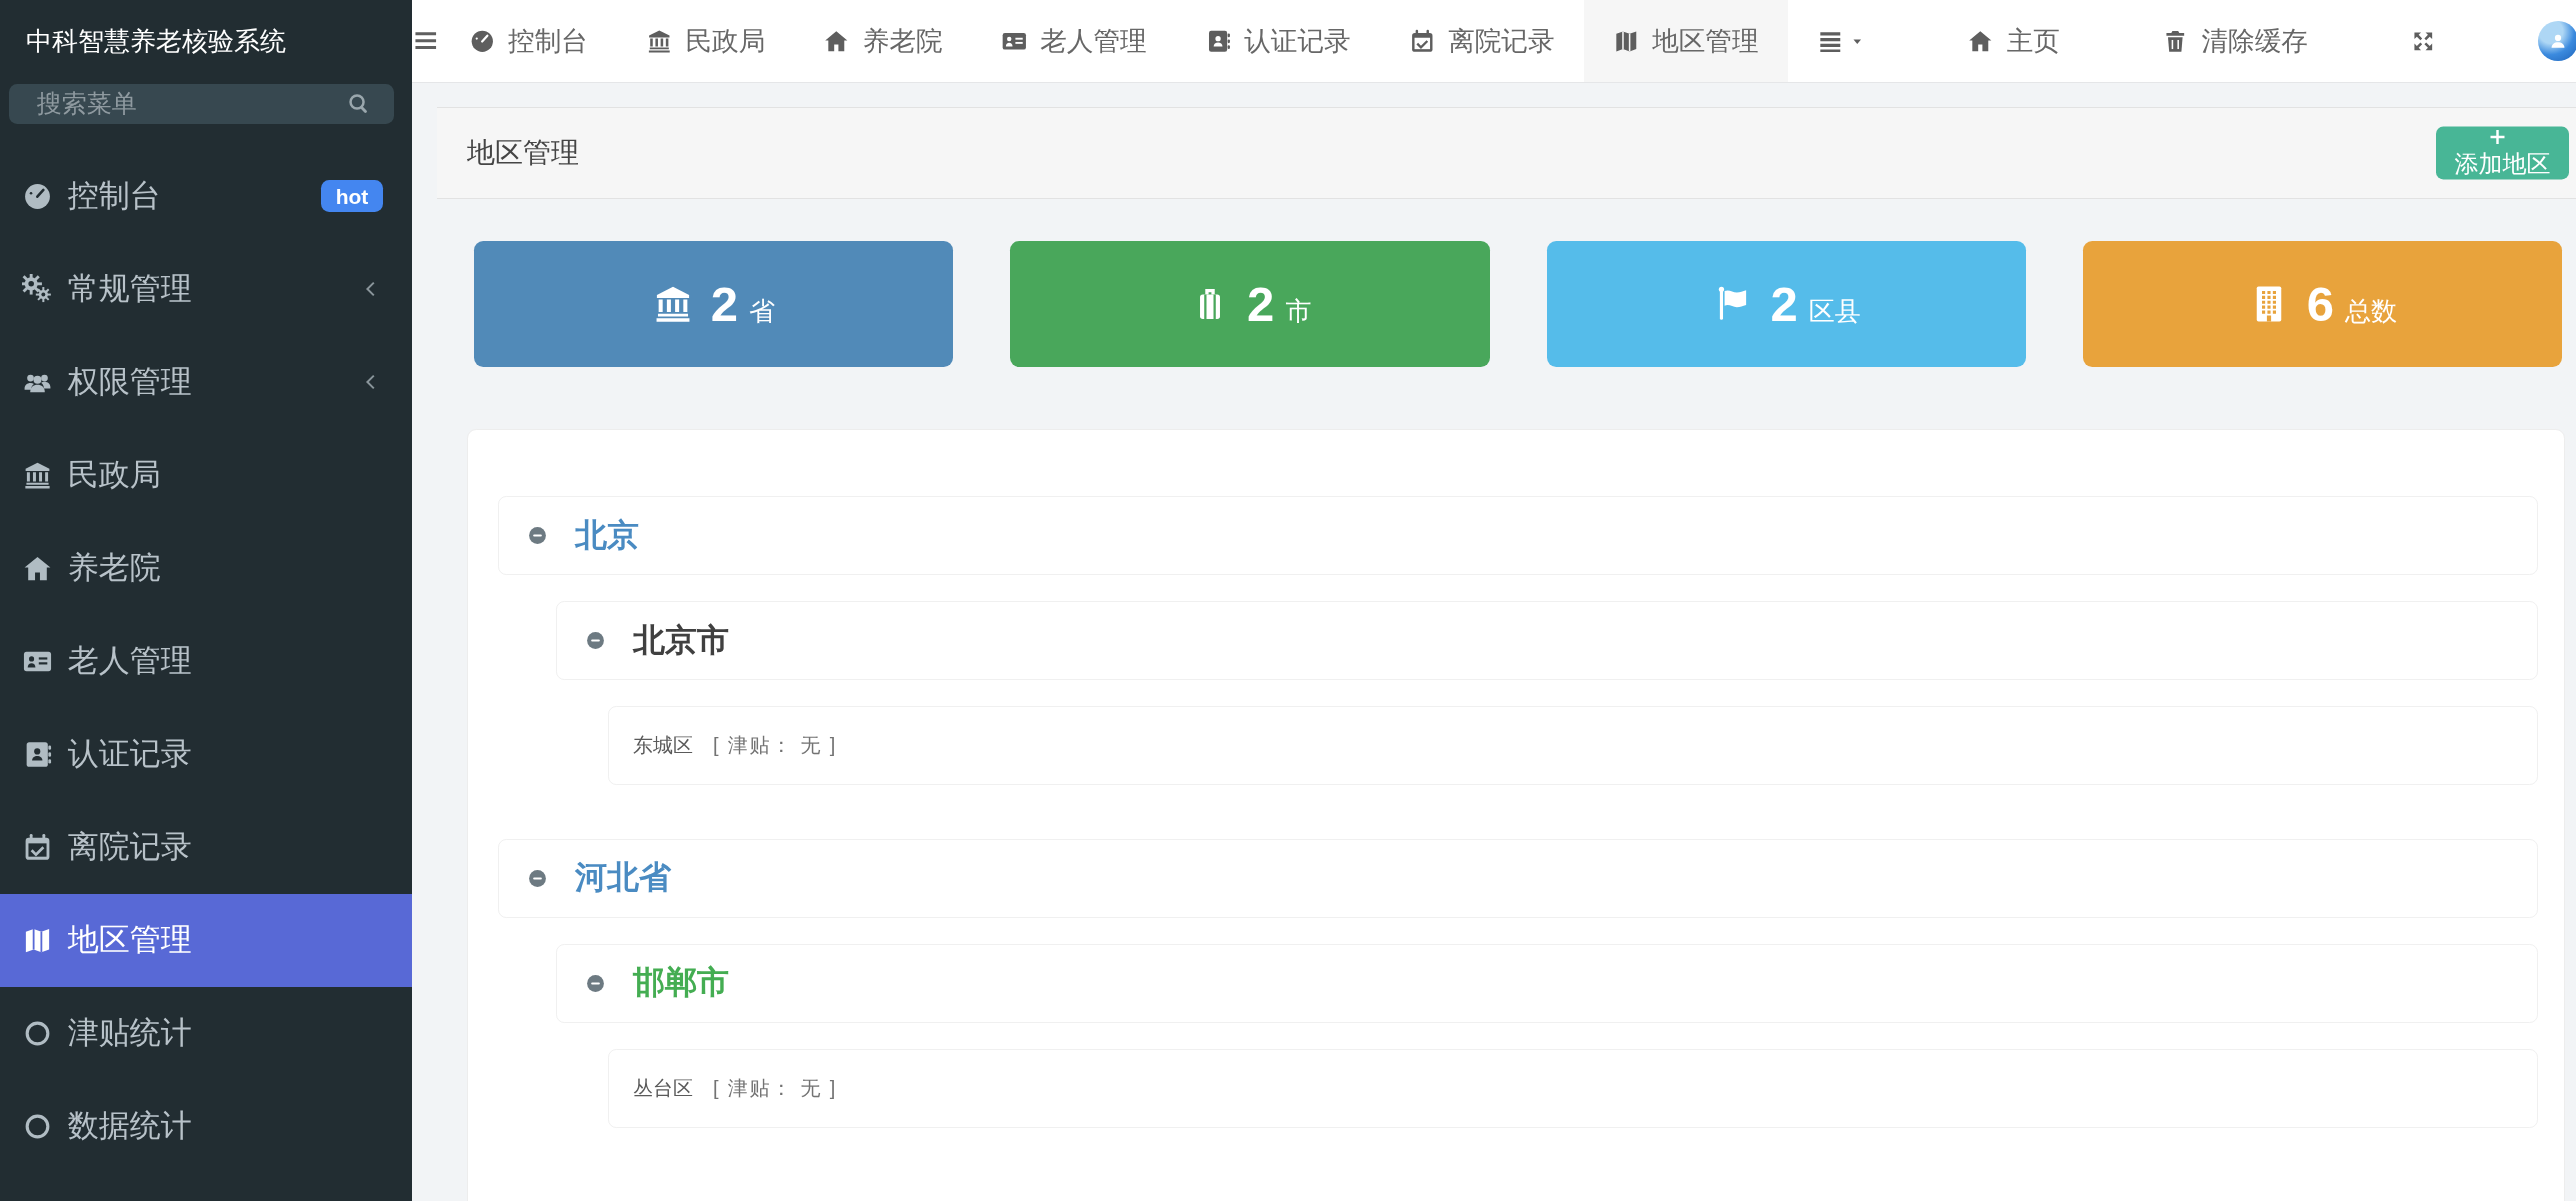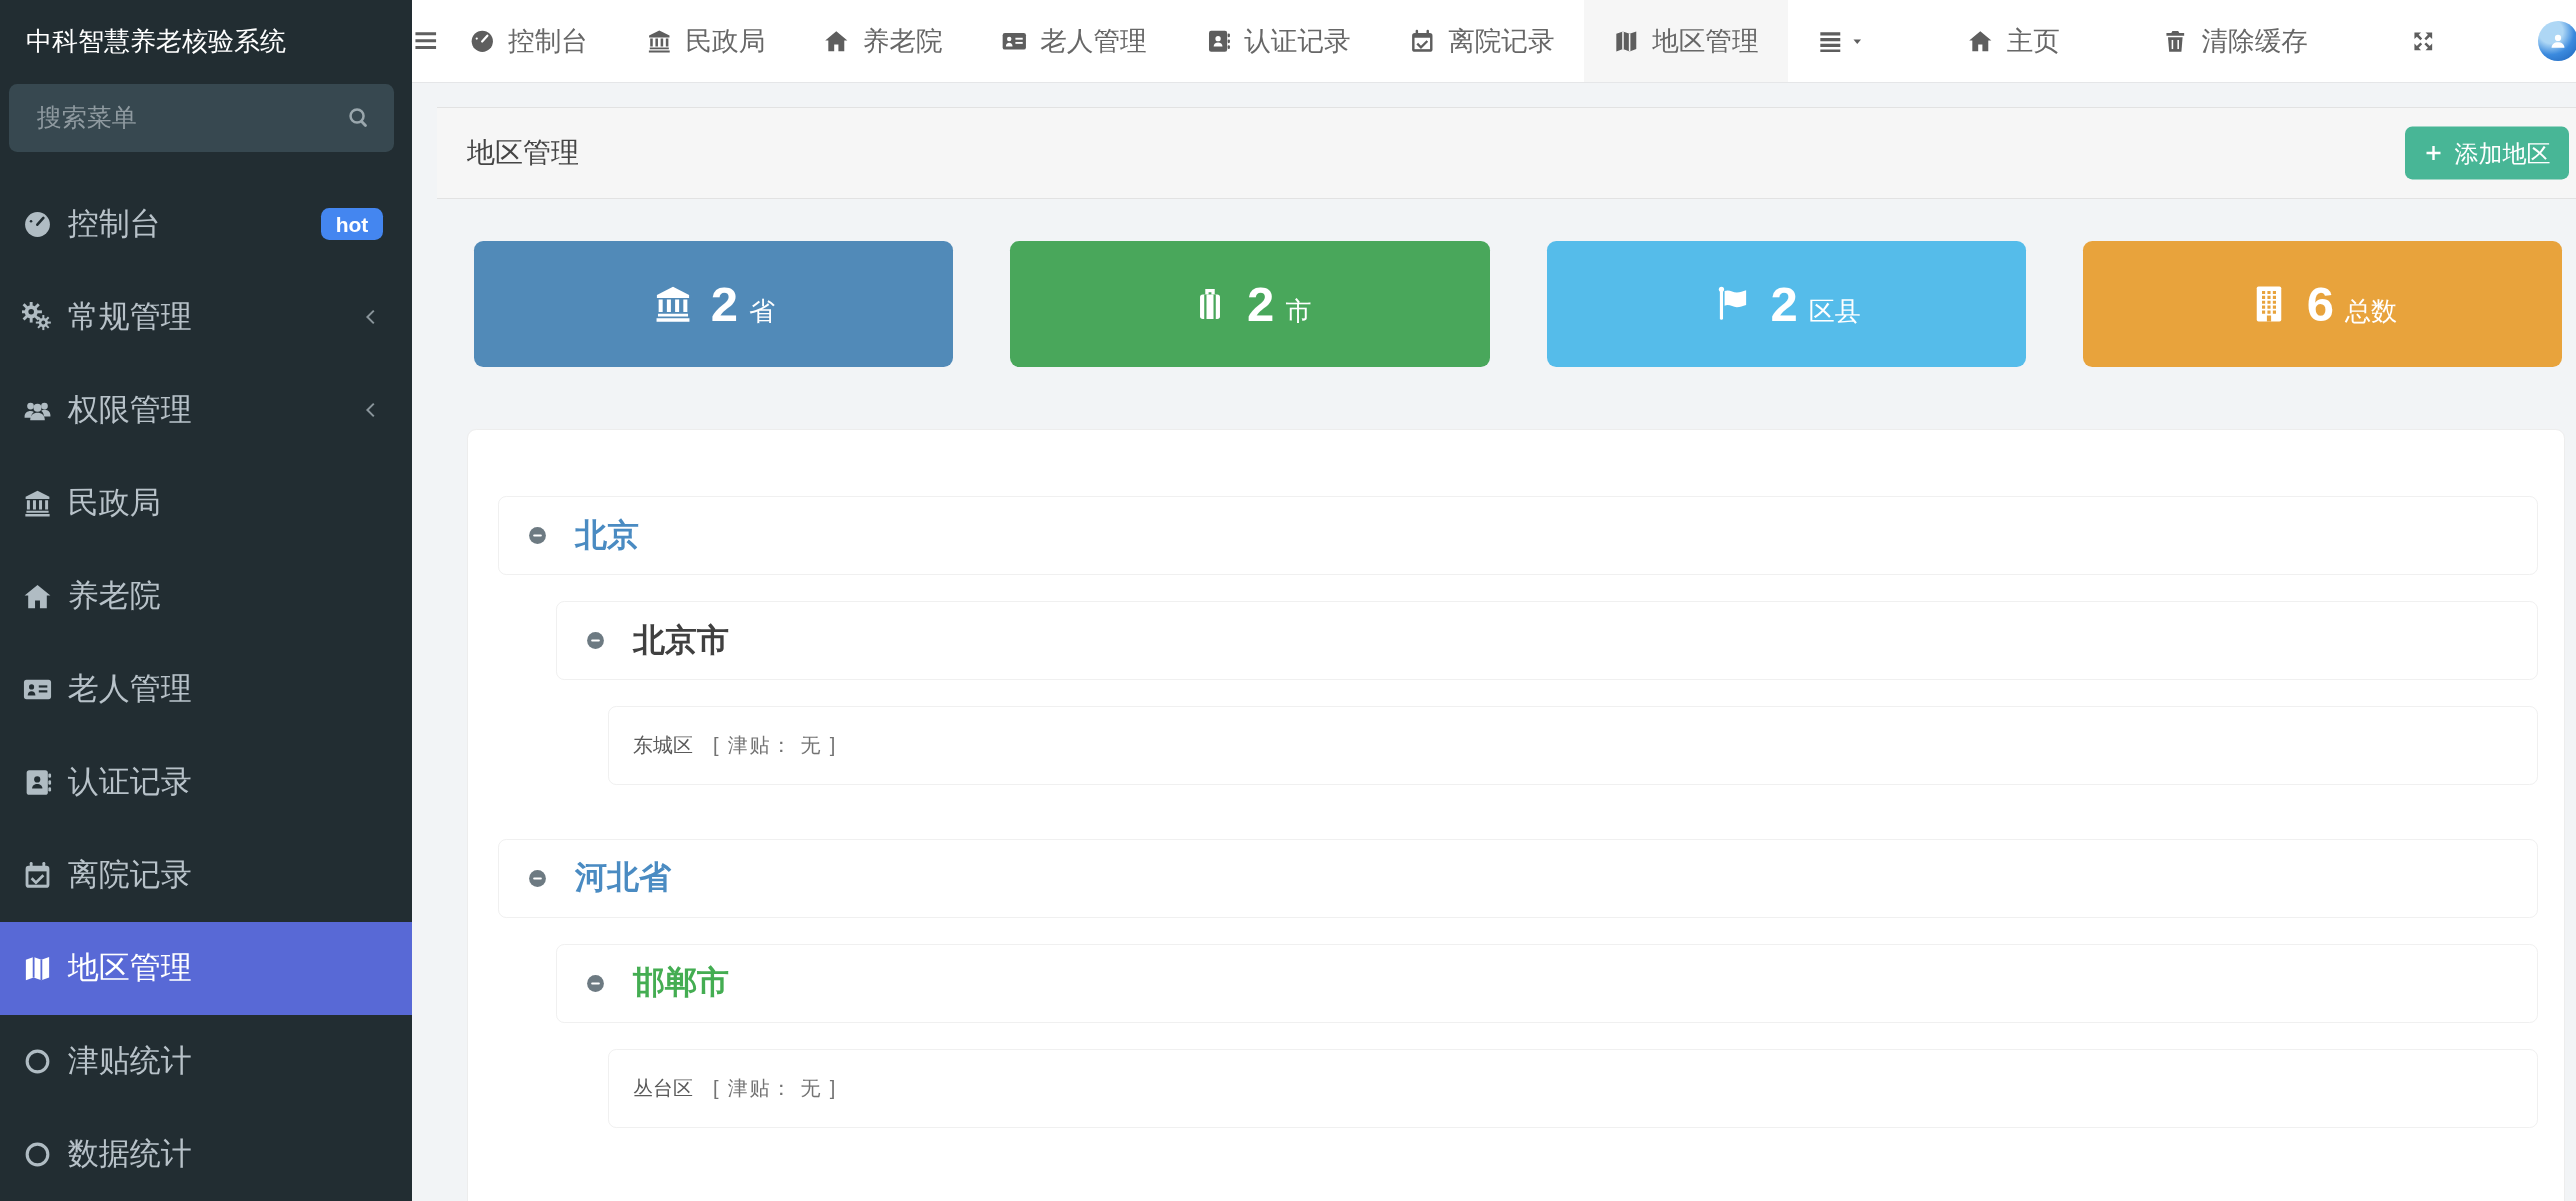--- a/index.html
+++ b/index.html
@@ -3,21 +3,21 @@
 <meta charset="utf-8">
 <style>
   * { margin:0; padding:0; box-sizing:border-box; }
   html,body { width:2576px; height:1202px; overflow:hidden; }
   body { position:relative; background:#f2f4f6; font-family:"Liberation Sans","DejaVu Sans",sans-serif; }
   svg { display:block; }
 
   
   .sidebar { position:absolute; left:0; top:0; width:412px; height:1202px; background:#222d32; --hole:#222d32; z-index:3; }
   .brand { height:82px; line-height:82px; padding-left:26px; color:#ffffff; font-size:26px; white-space:nowrap; }
-  .search { margin:1.8px 18.3px 0 9.2px; height:68px; background:#374850; border-radius:8.2px; display:flex; align-items:center; padding:0 22px 0 27.5px; }
+  .search { margin:1.8px 18.3px 0 9.2px; height:40px; background:#374850; border-radius:8.2px; display:flex; align-items:center; padding:0 22px 0 27.5px; }
   .search input { flex:1; min-width:0; background:transparent; border:none; outline:none; color:#cfd8dc; font-size:25px; font-family:inherit; }
   .search input::placeholder { color:#8f9aa0; }
   .search .sic { width:26px; height:26px; color:#9aa7ad; flex:0 0 auto; }
   .menu { margin-top:26px; }
   .mi { height:93px; display:flex; align-items:center; padding:0 29px 0 22px; color:#b8c2c9; font-size:31px; cursor:pointer; }
   .mi .ic { width:31px; height:31px; flex:0 0 auto; color:#b0bcc3; }
   .mi .lbl { margin-left:14.7px; white-space:nowrap; }
   .mi.active { background:#5869d6; color:#ffffff; --hole:#5869d6; }
   .mi.active .ic { color:#ffffff; }
   .badge { margin-left:auto; background:#4486f0; color:#fff; font-size:21px; font-weight:bold; padding:5.5px 14.7px; border-radius:8.2px; line-height:1; }
@@ -39,21 +39,21 @@
   .gearcut { display:flex; align-items:center; padding-left:13px; margin-right:-18.3px; color:#6a6a6a; }
   .gearcut svg { width:31px; height:31px; }
 
   
   .main { position:absolute; left:412px; top:83px; right:0; bottom:0; background:#f2f4f6; }
   .band { position:absolute; left:25px; right:0; top:24px; height:92px; background:#f6f6f6;
           border-top:0.9px solid #e2e2e2; border-bottom:0.9px solid #e2e2e2; display:flex; align-items:center; }
   .band h1 { margin-left:30px; font-size:28px; font-weight:normal; color:#454545; }
   .add-btn { position:absolute; right:7.3px; top:50%; transform:translateY(-50%); height:53px; padding:0 18.3px;
              background:#48b696; color:#fff; border:none; border-radius:7.3px; font-size:24px; font-family:Liberation Sans, sans-serif;
-             display:flex; align-items:center; cursor:pointer; }
+             display:flex; align-items:center; cursor:pointer;flex-direction:column; }
   .add-btn svg { width:21px; height:21px; margin-right:10px; }
 
   .cards { position:absolute; left:62px; right:13.7px; top:158px; height:126px; display:flex; gap:57px; }
   .card { flex:1; border-radius:9.2px; display:flex; align-items:center; justify-content:center; color:#ffffff; }
   .card .cic { width:42px; height:42px; }
   .card .num { font-size:49px; font-weight:bold; margin-left:16.5px; }
   .card .lab { font-size:26px; margin-left:11px; margin-top:14.7px; }
 
   .panel { position:absolute; left:55px; right:11px; top:346px; height:824px; background:#ffffff;
            border:0.9px solid #ededed; border-radius:9.2px; padding-top:66px; display:flex; flex-direction:column; }

